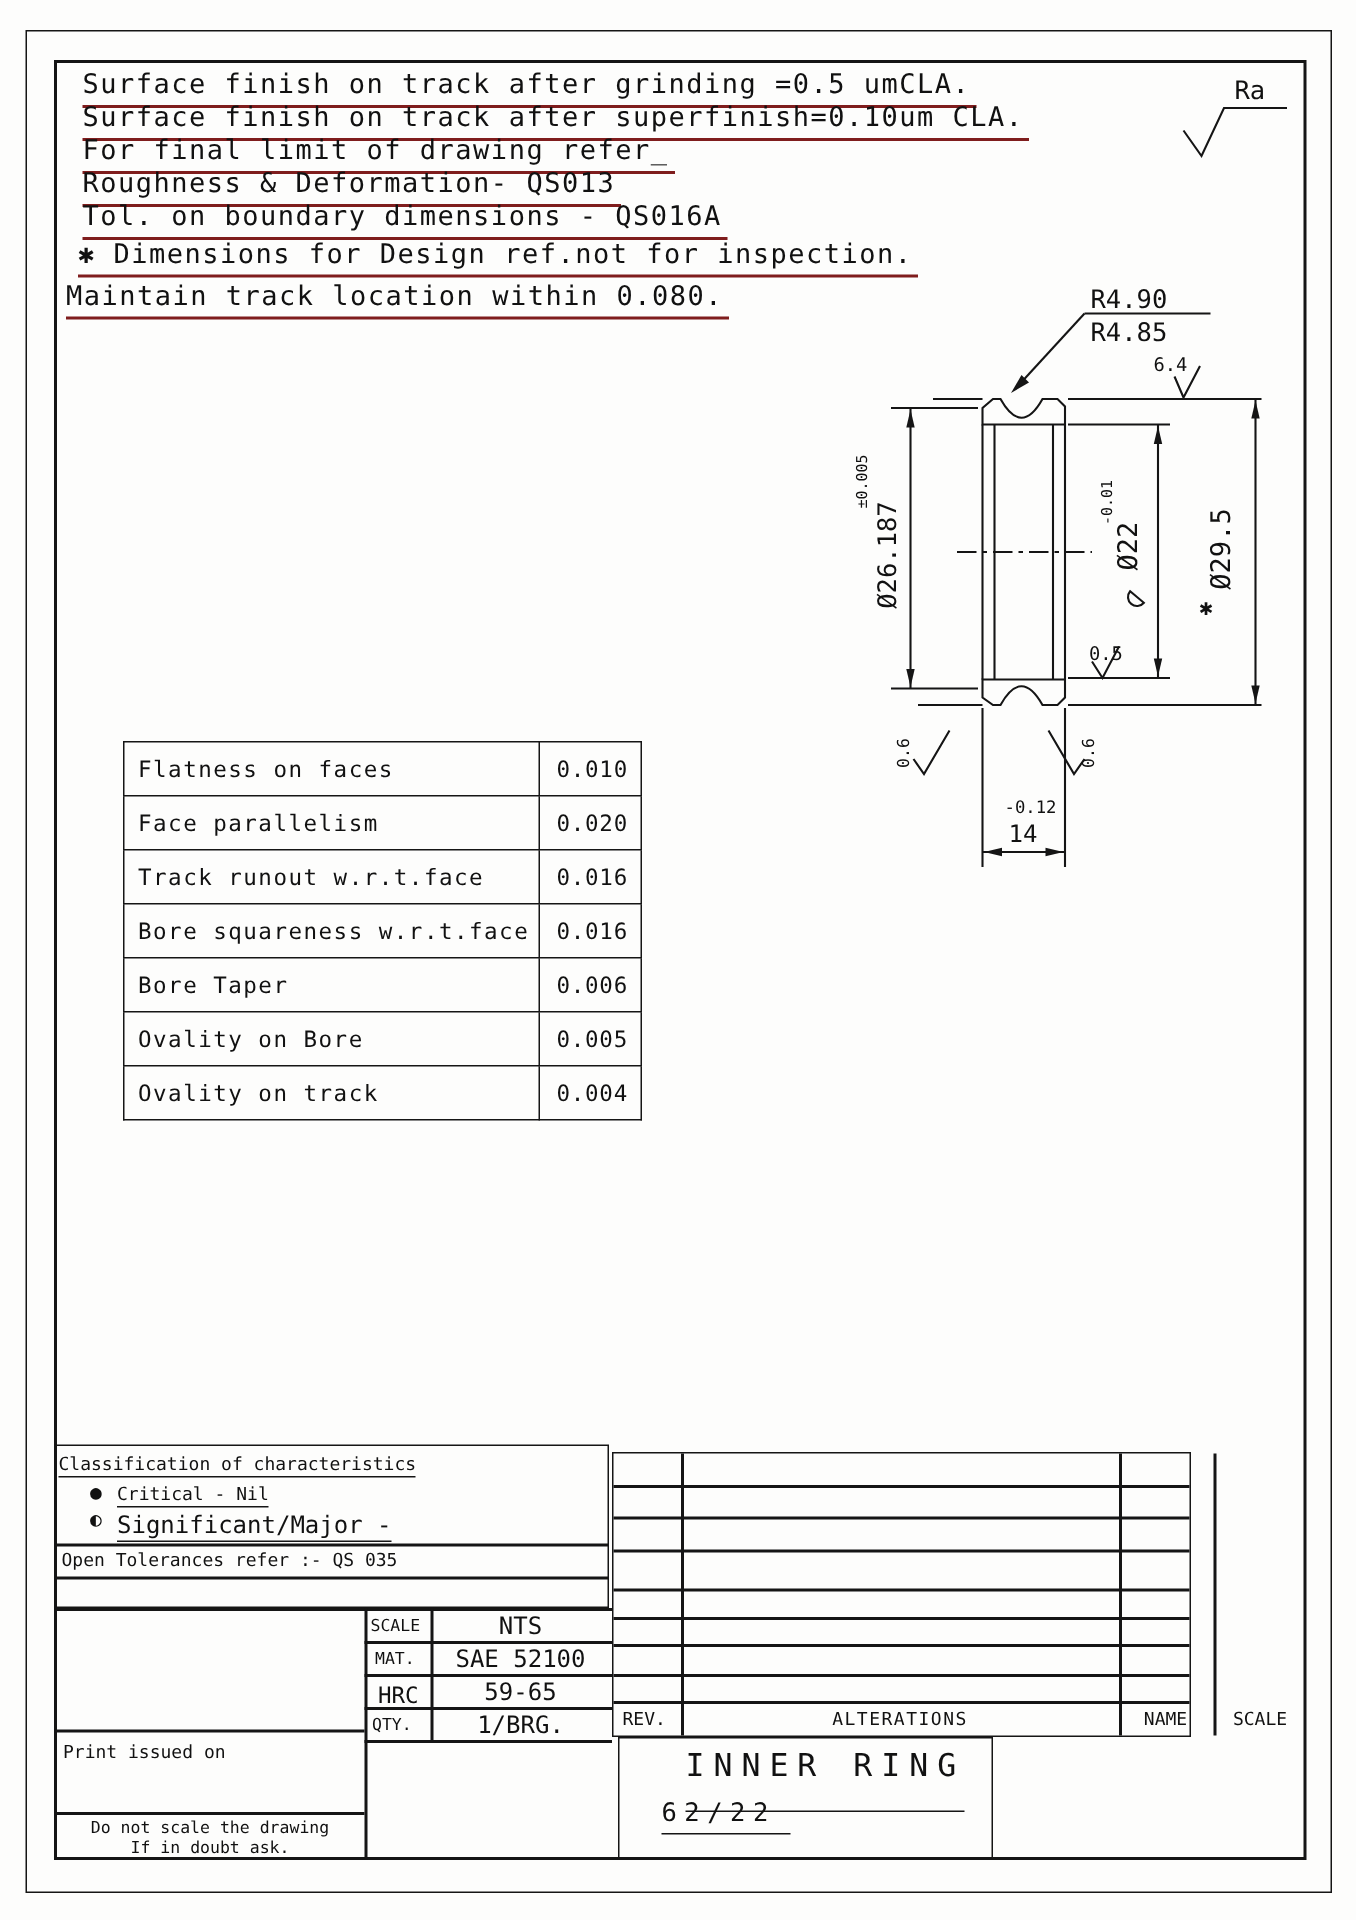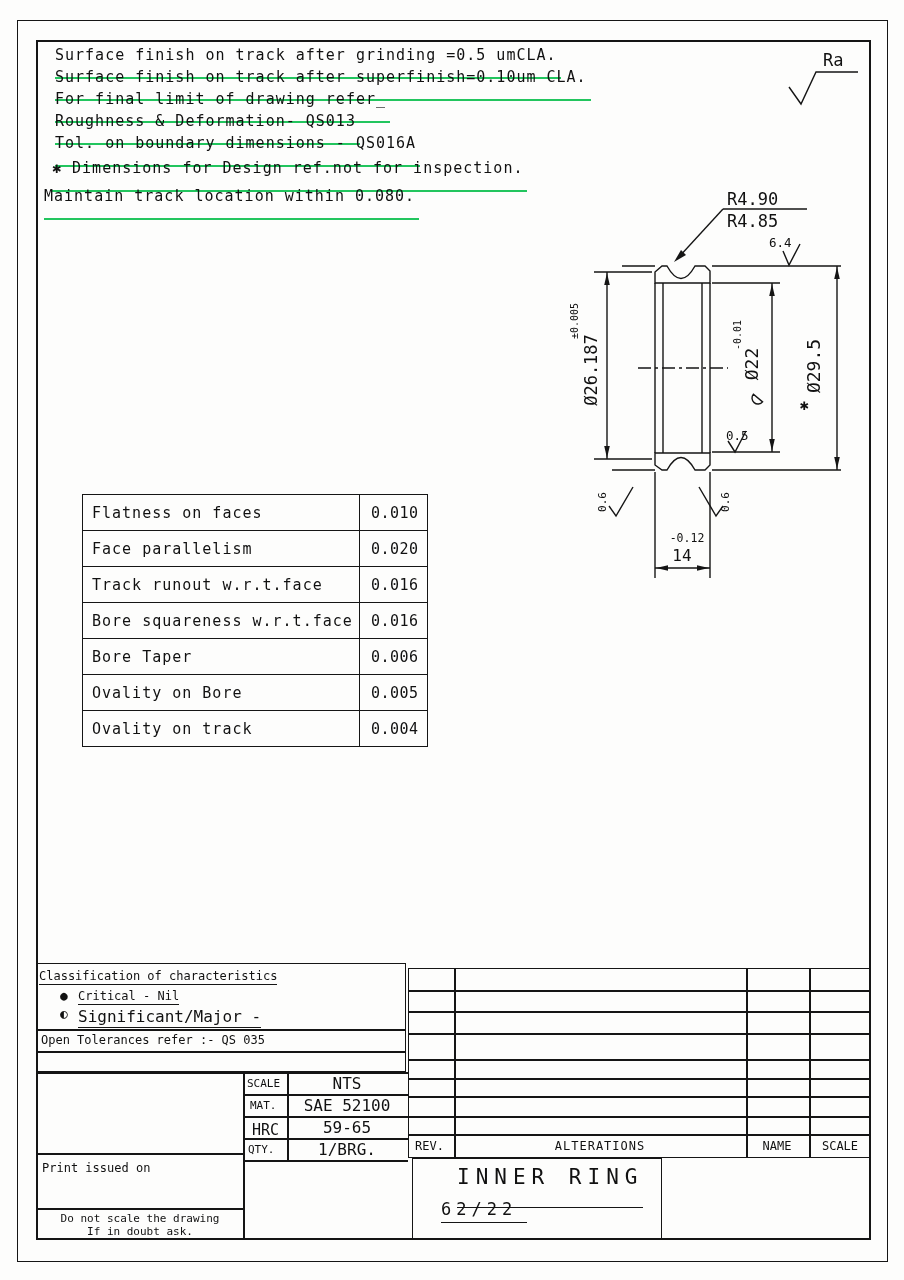--- a/index.html
+++ b/index.html
@@ -2,22 +2,22 @@
 <html><head>
 <meta charset="utf-8">
 <style>
   html,body{margin:0;padding:0;background:#f4f4f2;}
   #sheet{position:relative;width:904px;height:1280px;background:#fdfdfc;overflow:hidden;
          font-family:"DejaVu Sans Mono",monospace;color:#111;}
   .abs{position:absolute;}
   .hl{position:absolute;height:1.5px;background:#151515;}
   .vl{position:absolute;width:1.5px;background:#151515;}
   .box{position:absolute;border:1.5px solid #151515;box-sizing:border-box;}
-  .note{position:absolute;font-size:15px;letter-spacing:1px;white-space:nowrap;
-        border-bottom:2px solid #22c55e;padding:0 4px 13px 0;}
+  .note{position:absolute;font-size:18px;letter-spacing:1px;white-space:nowrap;
+        border-bottom:2px solid #7f1d1d;padding:0 4px 3px 0;}
   .t{position:absolute;white-space:nowrap;}
   .u{border-bottom:1.8px solid #151515;padding-bottom:1px;}
   .ctr{transform:translateX(-50%);}
   table.tol{position:absolute;left:82px;top:494px;border-collapse:collapse;}
   table.tol td{border:1.8px solid #151515;height:35px;font-size:15px;letter-spacing:1px;
                padding:0 6px 0 9px;white-space:nowrap;}
   table.tol td.val{width:52px;text-align:center;letter-spacing:0.5px;}
   svg text{font-family:"DejaVu Sans Mono",monospace;fill:#111;}
   svg line,svg polyline,svg path{stroke:#151515;fill:none;stroke-width:1.4;}
   svg polygon{fill:#151515;stroke:none;}
@@ -175,21 +175,21 @@
   <span class="t u" style="left:39px;top:969px;font-size:12px;">Classification of characteristics</span>
   <span class="t" style="left:60px;top:988px;font-size:13px;">●</span>
   <span class="t u" style="left:78px;top:989px;font-size:12px;">Critical - Nil</span>
   <span class="t" style="left:60px;top:1006px;font-size:13px;">◐</span>
   <span class="t u" style="left:78px;top:1007px;font-size:16px;">Significant/Major -</span>
 
   <div class="box" style="left:36px;top:1030px;width:370px;height:22px;"></div>
   <span class="t" style="left:41px;top:1033px;font-size:12px;">Open Tolerances refer :- QS 035</span>
   <div class="box" style="left:36px;top:1052px;width:370px;height:20px;"></div>
 
-  <div class="box" style="left:408px;top:968px;width:463px;height:190px;">
+  <div class="box" style="left:408px;top:968px;width:386px;height:190px;">
     <div class="hl" style="left:0;top:21px;width:100%;"></div>
     <div class="hl" style="left:0;top:42px;width:100%;"></div>
     <div class="hl" style="left:0;top:64px;width:100%;"></div>
     <div class="hl" style="left:0;top:90px;width:100%;"></div>
     <div class="hl" style="left:0;top:109px;width:100%;"></div>
     <div class="hl" style="left:0;top:127px;width:100%;"></div>
     <div class="hl" style="left:0;top:147px;width:100%;"></div>
     <div class="hl" style="left:0;top:165px;width:100%;"></div>
     <div class="vl" style="left:45px;top:0;height:100%;"></div>
     <div class="vl" style="left:337px;top:0;height:100%;"></div>

